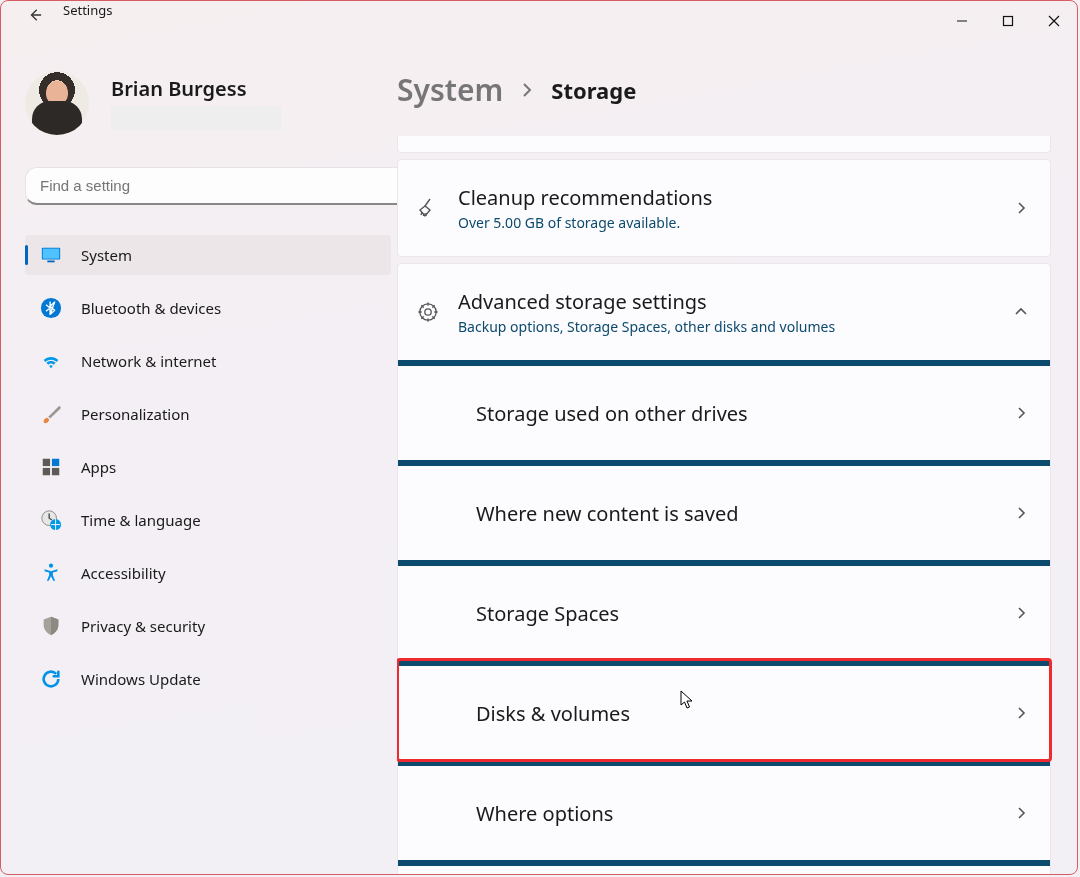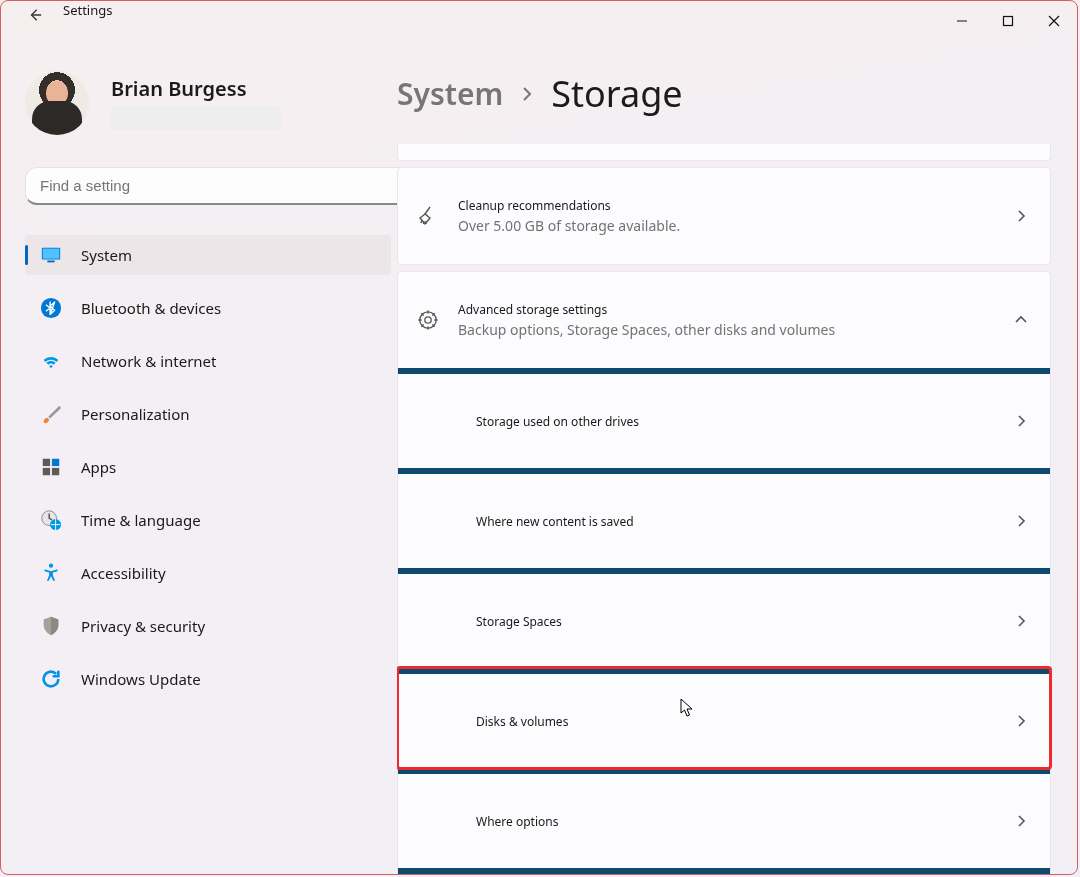--- a/index.html
+++ b/index.html
@@ -185,22 +185,22 @@
   .bc-parent {
     font-size: 30px;
     font-weight: 600;
     color: #767577;
   }
   .bc-sep {
     color: #767577;
     font-size: 22px;
   }
   .bc-current {
-    font-size: 36px;
-    font-weight: 400;
+    font-size: 22px;
+    font-weight: 700;
     color: #1b1b1b;
   }
   .card {
     background: #fcfbfd;
     border: 1px solid #eae6ea;
     border-radius: 4px;
     margin-bottom: 6px;
   }
   .sliver {
     height: 16px;
@@ -219,22 +219,22 @@
     width: 28px;
     height: 28px;
     margin-right: 16px;
     display: flex;
     align-items: center;
     justify-content: center;
     color: #555;
   }
   .row.sub { padding-left: 78px; min-height: 66px; }
   .row .titles { flex: 1; }
-  .row .title { font-size: 12px; color: #1a1a1a; }
-  .row .subtitle { font-size: 14px; color: #737373; margin-top: 2px; }
+  .row .title { font-size: 20px; color: #1a1a1a; }
+  .row .subtitle { font-size: 14px; color: #0c4a6e; margin-top: 2px; }
   .row .chev { color:#555; }
   .highlight {
     outline: 3px solid #ee2a2e;
     outline-offset: -1px;
     border-radius: 2px;
     position: relative;
   }
   .cursor {
     position: absolute;
     left: 282px;

